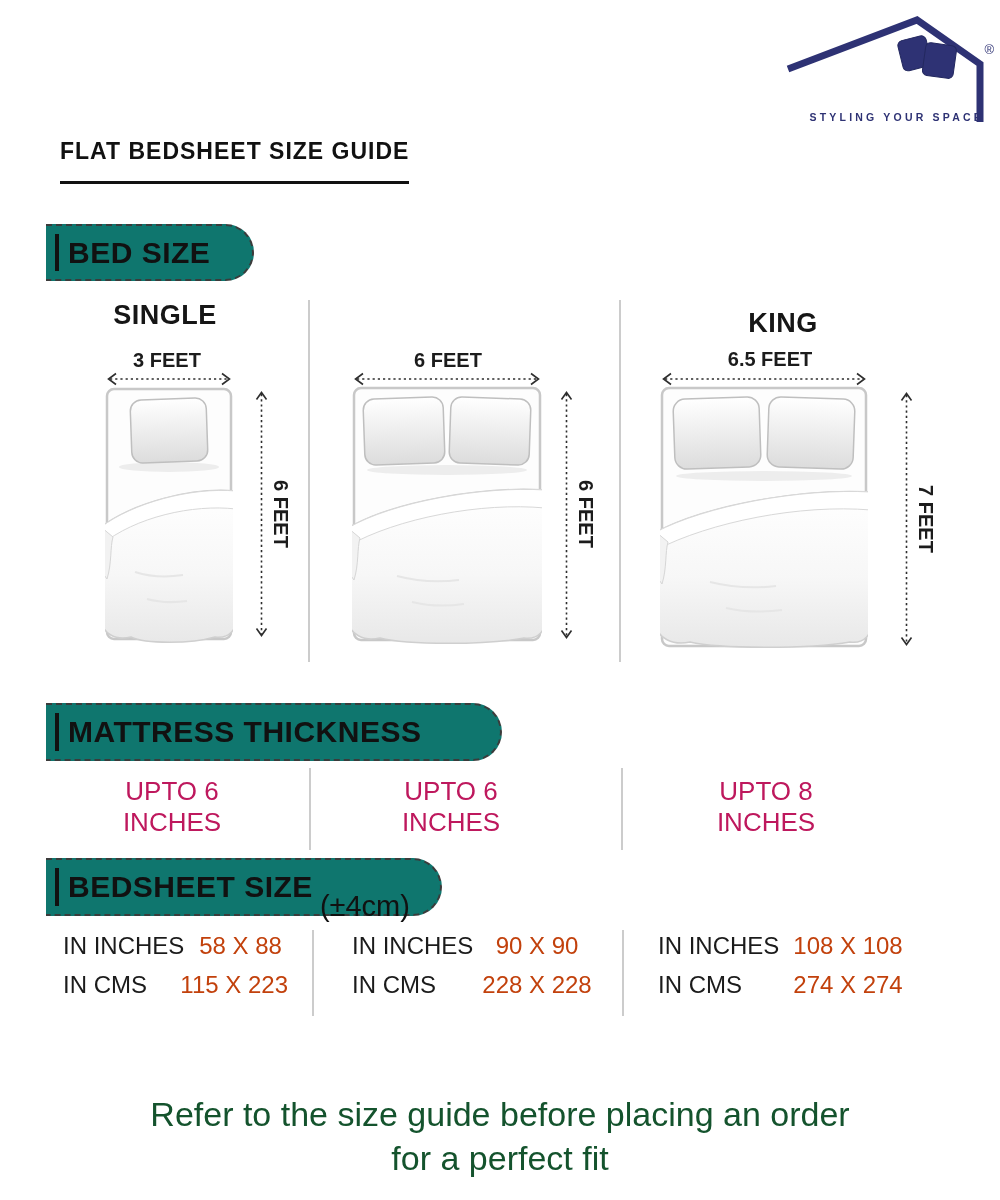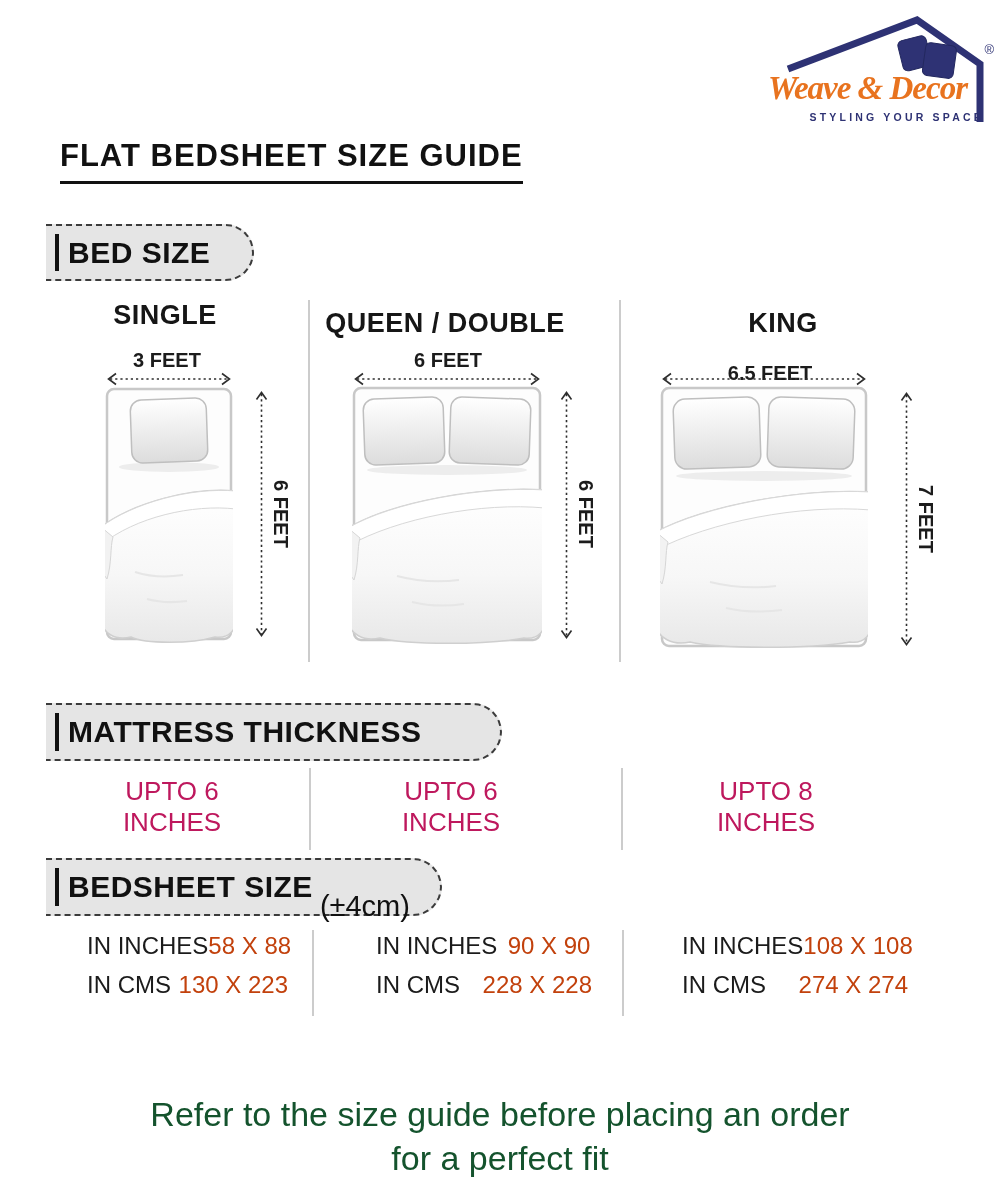--- a/index.html
+++ b/index.html
@@ -10,28 +10,28 @@
   .logo{position:absolute;left:750px;top:14px;width:240px;height:115px;}
   .logo svg{position:absolute;left:0;top:0;}
   .logo-brand{position:absolute;left:18px;top:56px;width:210px;
               font-family:"Liberation Serif",serif;font-style:italic;font-weight:700;
               font-size:33px;letter-spacing:-1px;color:#E8731F;white-space:nowrap;}
   .logo-tagline{position:absolute;right:6px;top:97px;font-size:10.5px;font-weight:700;
                 letter-spacing:3.2px;color:#2E3274;white-space:nowrap;}
   .logo-r{position:absolute;right:-4px;top:28px;font-size:13px;color:#2E3274;}
 
   
-  .title{position:absolute;left:60px;top:138px;font-size:31px;font-weight:700;
+  .title{position:absolute;left:60px;top:138px;font-size:23px;font-weight:700;
          letter-spacing:1px;color:#111;border-bottom:3.5px solid #111;
-         padding-bottom:7px;white-space:nowrap;}
+         padding-bottom:16px;white-space:nowrap;}
 
   
   .pill{position:absolute;border:2px dashed #3b3b3b;border-left:none;
         border-radius:0 30px 30px 0;display:flex;align-items:center;
-        box-sizing:border-box;padding:0 24px 0 22px;background:#e5e5e5;}
+        box-sizing:border-box;padding:0 24px 0 22px;background:#0f766e;}
   .pill::before{content:"";position:absolute;left:9px;top:8px;bottom:8px;width:4px;background:#111;}
   .pill-text{font-weight:700;font-size:30px;letter-spacing:.5px;color:#111;white-space:nowrap;}
   .pill-tol{font-weight:400;font-size:29px;margin-left:7px;color:#111;white-space:nowrap;margin-top:39px;}
 
   
   .divider{position:absolute;width:1.5px;background:#cccccc;}
 
   
   .col-header{position:absolute;transform:translateX(-50%);font-size:27px;font-weight:700;
               letter-spacing:.5px;white-space:nowrap;color:#161616;}
@@ -40,66 +40,64 @@
   .v-label{position:absolute;transform:translate(-50%,-50%) rotate(90deg);
            font-size:20px;font-weight:700;white-space:nowrap;color:#1c1c1c;}
   .abs{position:absolute;}
 
   
   .thick-val{position:absolute;transform:translateX(-50%);text-align:center;
              font-size:26px;line-height:31px;color:#be185d;}
 
   
   .sheet-col{position:absolute;}
-  .sheet-row{display:flex;align-items:baseline;height:39px;margin-left:24px;}
+  .sheet-row{display:flex;align-items:baseline;height:39px;}
   .sheet-row .u-label{width:130px;font-size:24px;color:#1b1b1b;white-space:nowrap;}
   .sheet-row .u-value{flex:1;text-align:center;font-size:24px;color:#c2410c;white-space:nowrap;}
 
   
   .footer{position:absolute;left:0;top:1092px;width:1000px;text-align:center;
           font-size:34px;line-height:44px;color:#14532d;font-weight:400;}
 </style>
 </head>
 <body>
 
 <div class="canvas">
 
   <div class="logo">
     <svg width="240" height="115" viewBox="0 0 240 115">
       <path d="M38 55 L167 6 L230 50 L230 108" fill="none" stroke="#2E3274" stroke-width="7" stroke-linejoin="miter"></path>
       <g fill="#2E3274" stroke="#23285f" stroke-width="1">
         <rect x="150" y="24" width="29" height="31" rx="5" transform="rotate(-14 164 39)"></rect>
         <rect x="174" y="30" width="31" height="33" rx="5" transform="rotate(8 189 46)"></rect>
       </g>
     </svg>
-    <div class="logo-brand">Weave &amp; Decor</div>
     <div class="logo-tagline">STYLING YOUR SPACE</div>
     <div class="logo-r">®</div>
   </div>
 
   <div class="title">FLAT BEDSHEET SIZE GUIDE</div>
 
   <div class="pill" style="left:46px;top:224px;width:208px;height:57px;">
     <span class="pill-text">BED SIZE</span>
   </div>
 
   <div class="divider" style="left:308px;top:300px;height:362px;"></div>
   <div class="divider" style="left:619px;top:300px;height:362px;"></div>
   <div class="divider" style="left:309px;top:768px;height:82px;"></div>
   <div class="divider" style="left:621px;top:768px;height:82px;"></div>
   <div class="divider" style="left:312px;top:930px;height:86px;"></div>
   <div class="divider" style="left:622px;top:930px;height:86px;"></div>
 
   <div class="col-header" style="left:165px;top:300px;">SINGLE</div>
-  <div class="col-header" style="left:445px;top:308px;">QUEEN / DOUBLE</div>
   <div class="col-header" style="left:767px;top:308px;margin-left:16px;">KING</div>
 
   <div class="feet-label" style="left:167px;top:349px;">3 FEET</div>
   <div class="feet-label" style="left:448px;top:349px;">6 FEET</div>
-  <div class="feet-label" style="left:770px;top:362px;">6.5 FEET</div>
+  <div class="feet-label" style="left:770px;top:348px;">6.5 FEET</div>
 
   <svg class="abs" style="left:105px;top:372px;" width="128" height="14" viewBox="0 0 128 14">
     <line x1="5" y1="7" x2="123" y2="7" stroke="#2e2e2e" stroke-width="1.6" stroke-dasharray="2.2 3"></line>
     <path d="M11 1.5 L3.5 7 L11 12.5" fill="none" stroke="#2e2e2e" stroke-width="1.6"></path>
     <path d="M117 1.5 L124.5 7 L117 12.5" fill="none" stroke="#2e2e2e" stroke-width="1.6"></path>
   </svg>
   <svg class="abs" style="left:352px;top:372px;" width="190" height="14" viewBox="0 0 190 14">
     <line x1="5" y1="7" x2="185" y2="7" stroke="#2e2e2e" stroke-width="1.6" stroke-dasharray="2.2 3"></line>
     <path d="M11 1.5 L3.5 7 L11 12.5" fill="none" stroke="#2e2e2e" stroke-width="1.6"></path>
     <path d="M179 1.5 L186.5 7 L179 12.5" fill="none" stroke="#2e2e2e" stroke-width="1.6"></path>
@@ -217,21 +215,21 @@
     <span class="pill-tol">(±4cm)</span>
   </div>
 
   <div class="sheet-col" style="left:63px;top:932px;width:225px;">
     <div class="sheet-row">
       <span class="u-label">IN INCHES</span>
       <span class="u-value">58 X 88</span>
     </div>
     <div class="sheet-row">
       <span class="u-label">IN CMS</span>
-      <span class="u-value">130 X 223</span>
+      <span class="u-value">115 X 223</span>
     </div>
   </div>
   <div class="sheet-col" style="left:352px;top:932px;width:240px;">
     <div class="sheet-row">
       <span class="u-label">IN INCHES</span>
       <span class="u-value">90 X 90</span>
     </div>
     <div class="sheet-row">
       <span class="u-label">IN CMS</span>
       <span class="u-value">228 X 228</span>

